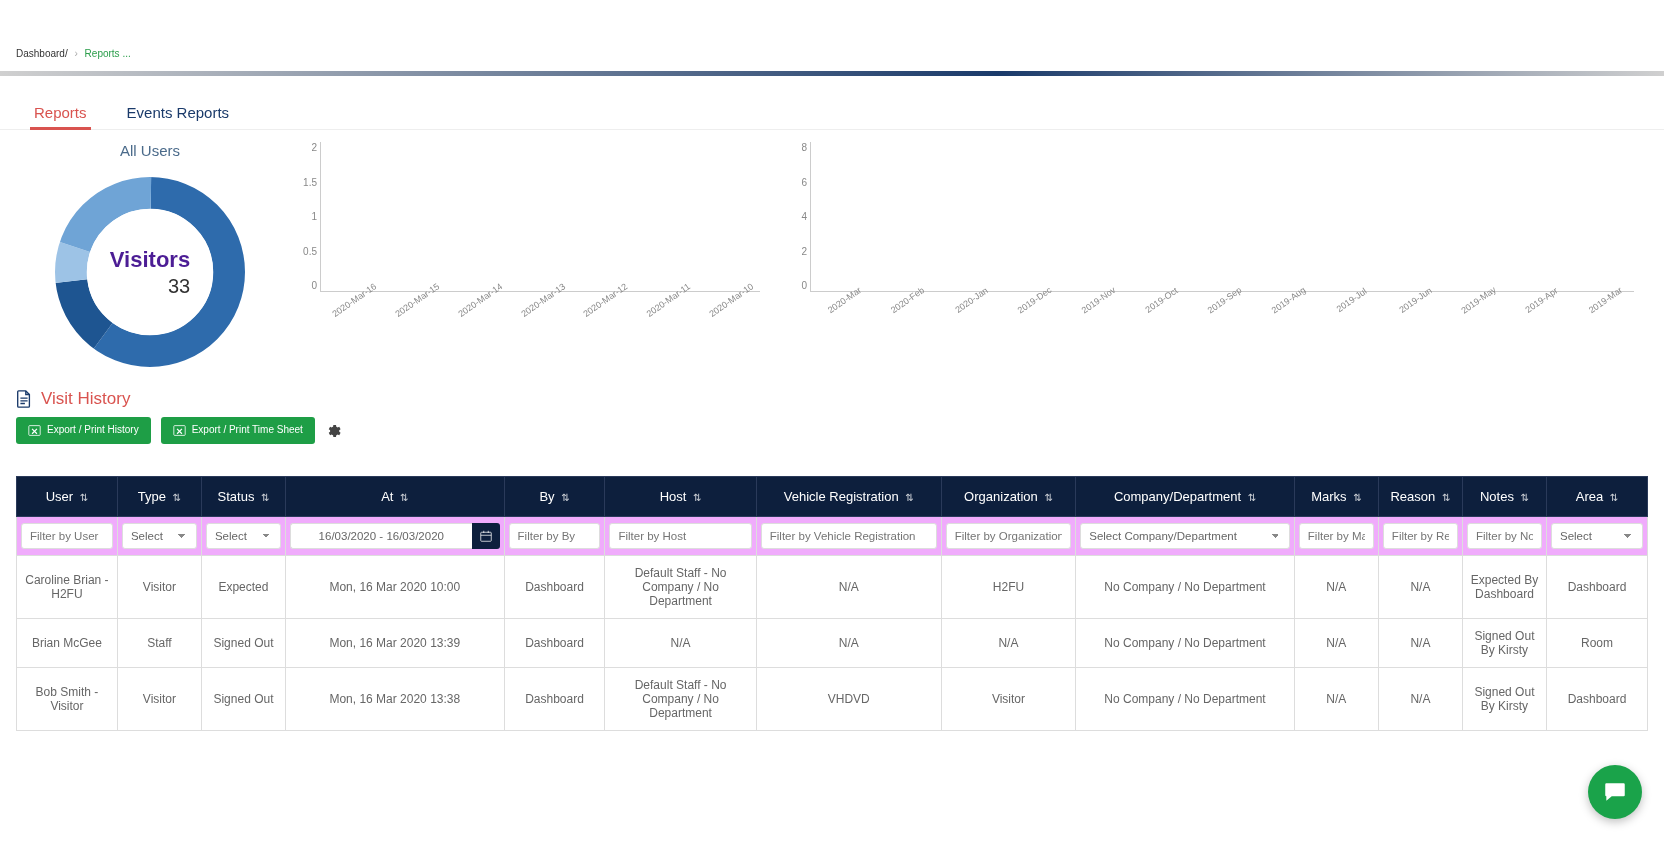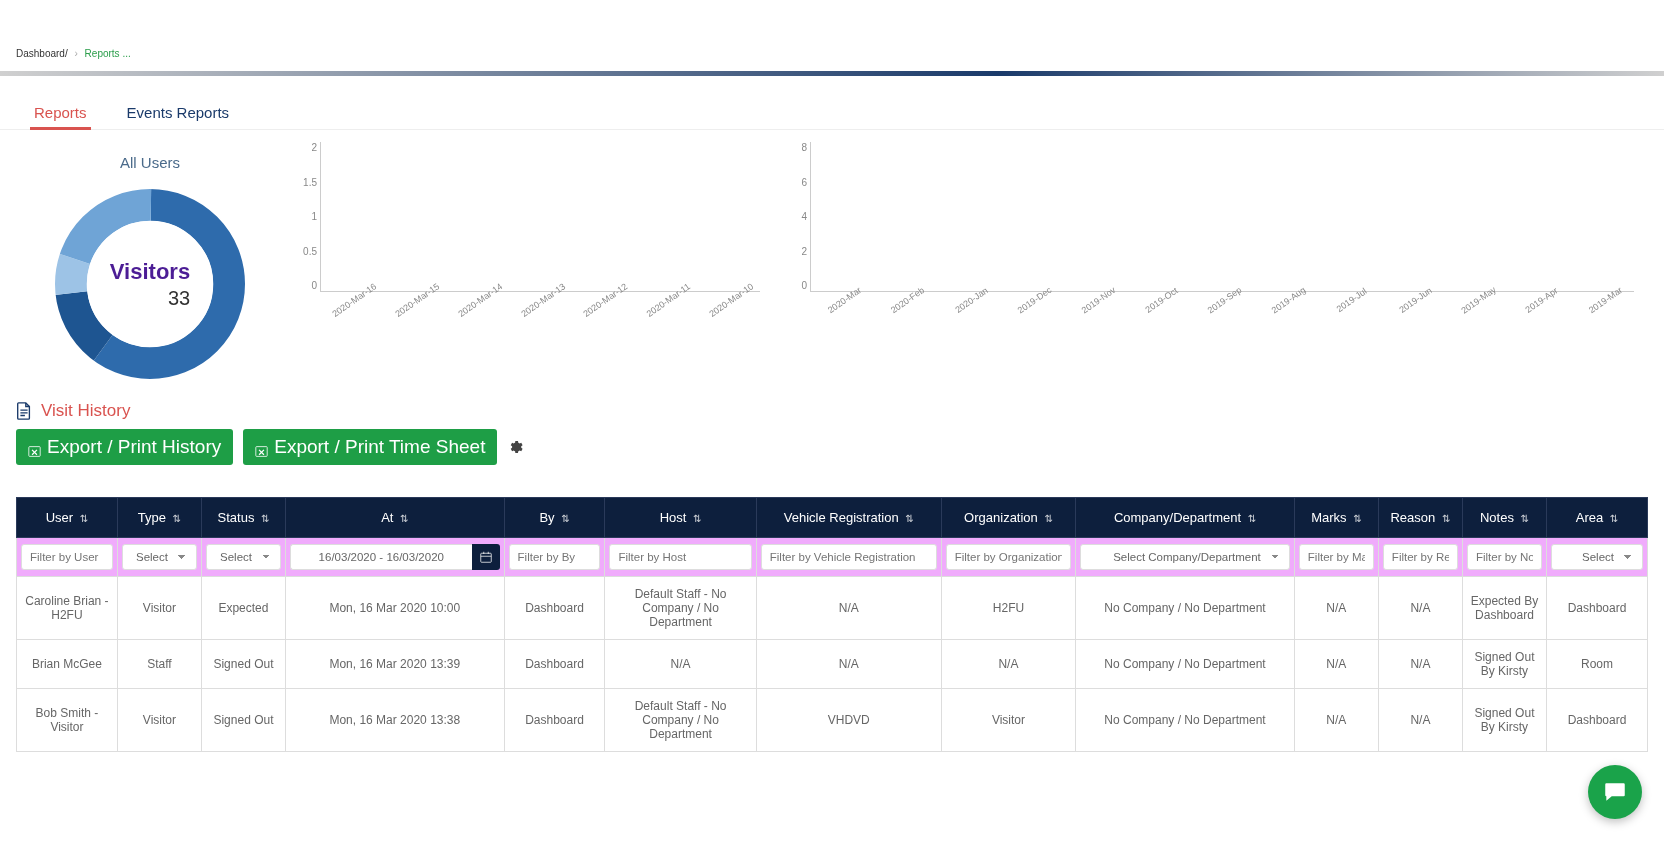--- a/index.html
+++ b/index.html
@@ -9,47 +9,47 @@
 .breadcrumb .current { color: #2a9d4a; }
 .breadcrumb .sep { color: #aaa; margin: 0 4px; }
 .gradient-bar { height: 5px; background: linear-gradient(to right, #d0d0d0 0%, #1a3a6a 60%, #d0d0d0 100%); margin: 4px 0 20px 0; }
 .tabs { display: flex; padding: 0 30px; border-bottom: 1px solid #eee; }
 .tab { padding: 8px 4px; margin-right: 32px; font-size: 15px; color: #1a3a6a; cursor: pointer; font-weight: 500; position: relative; }
 .tab.active { color: #d9534f; }
 .tab.active::after { content: ''; position: absolute; bottom: -1px; left: 0; right: 0; height: 3px; background: #d9534f; }
 .charts-row { display: flex; padding: 12px 30px 0; gap: 20px; }
 .chart-col { }
 .chart-title { font-size: 15px; color: #4a6a8a; font-weight: 500; margin-bottom: 8px; text-align: center; }
-.donut-wrap { width: 240px; text-align: center; margin-top: 12px; }
+.donut-wrap { width: 240px; text-align: center; }
 .donut { position: relative; width: 210px; height: 210px; margin: 0 auto; }
 .donut svg { width: 100%; height: 100%; }
 .donut-center { position: absolute; top: 50%; left: 50%; transform: translate(-50%, -50%); text-align: center; }
 .donut-center .lbl { font-size: 22px; font-weight: bold; color: #4c1d95; }
 .donut-center .val { font-size: 20px; color: #333; margin-top: 2px; text-align: right; }
 .bar-chart { position: relative; }
 .bar-plot { position: relative; border-left: 1px solid #ccc; border-bottom: 1px solid #ccc; }
 .y-ticks { position: absolute; left: -28px; top: 0; bottom: 0; width: 24px; display: flex; flex-direction: column; justify-content: space-between; font-size: 10px; color: #888; text-align: right; }
 .bars-area { position: absolute; left: 0; right: 0; top: 0; bottom: 0; display: flex; align-items: flex-end; }
 .bar-group { flex: 1; display: flex; justify-content: center; align-items: flex-end; gap: 2px; }
 .bar { width: 10px; }
 .x-labels { display: flex; font-size: 9px; color: #888; margin-top: 4px; }
 .x-labels span { flex: 1; text-align: center; transform: rotate(-35deg); transform-origin: top; white-space: nowrap; }
 .visit-history { padding: 12px 16px; }
 .vh-title { display: flex; align-items: center; gap: 9px; color: #d9534f; font-size: 17px; font-weight: 500; margin-bottom: 8px; }
 .vh-title svg { width: 16px; height: 18px; fill: none; stroke: #1a3a6a; stroke-width: 1.5; }
 .btns-row { display: flex; align-items: center; gap: 10px; margin-bottom: 20px; }
-.btn-green { background: #1e9e46; color: #fff; padding: 7px 12px; border: none; border-radius: 3px; font-size: 19px; cursor: pointer; display: inline-flex; align-items: flex-end; gap: 6px; }
+.btn-green { background: #1e9e46; color: #fff; padding: 7px 12px; border: none; border-radius: 3px; font-size: 10px; cursor: pointer; display: inline-flex; align-items: flex-start; gap: 6px; }
 .gear { width: 16px; height: 16px; cursor: pointer; }
 table { width: calc(100% - 32px); margin: 0 16px; border-collapse: collapse; table-layout: fixed; }
 th { background: #0d1f3d; color: #fff; font-weight: 500; padding: 12px 6px; font-size: 13px; text-align: center; border: 1px solid #2a3a5a; }
 th .sort { font-size: 10px; margin-left: 3px; opacity: .8; }
 td { border: 1px solid #ddd; padding: 10px 6px; text-align: center; font-size: 12px; color: #666; vertical-align: middle; }
 .filter-row td { padding: 6px 4px; background: #f0abfc; }
 .filter-input, .filter-select { width: 100%; padding: 6px 8px; border: 1px solid #ddd; border-radius: 3px; font-size: 11.5px; color: #666; background: #fff; }
-.filter-select { appearance: none; -webkit-appearance: none; background-image: linear-gradient(45deg, transparent 50%, #888 50%), linear-gradient(135deg, #888 50%, transparent 50%); background-position: calc(100% - 14px) 50%, calc(100% - 10px) 50%; background-size: 4px 4px, 4px 4px; background-repeat: no-repeat; padding-right: 28px; text-align: right; }
+.filter-select { appearance: none; -webkit-appearance: none; background-image: linear-gradient(45deg, transparent 50%, #888 50%), linear-gradient(135deg, #888 50%, transparent 50%); background-position: calc(100% - 14px) 50%, calc(100% - 10px) 50%; background-size: 4px 4px, 4px 4px; background-repeat: no-repeat; padding-right: 9px; }
 .date-cell { display: flex; align-items: stretch; }
 .date-cell input { flex: 1; border-radius: 3px 0 0 3px; border-right: none; text-align: center; }
 .date-addon { background: #0d1f3d; color: #fff; padding: 6px 8px; border-radius: 0 3px 3px 0; display: flex; align-items: center; cursor: pointer; }
 .chat-fab { position: fixed; bottom: 22px; right: 22px; width: 54px; height: 54px; background: #1aa34a; border-radius: 50%; display: flex; align-items: center; justify-content: center; box-shadow: 0 3px 10px rgba(0,0,0,.25); cursor: pointer; }
 .chat-fab svg { width: 26px; height: 26px; fill: #fff; }
 </style>
 </head>
 <body>
 
 <div class="breadcrumb">

